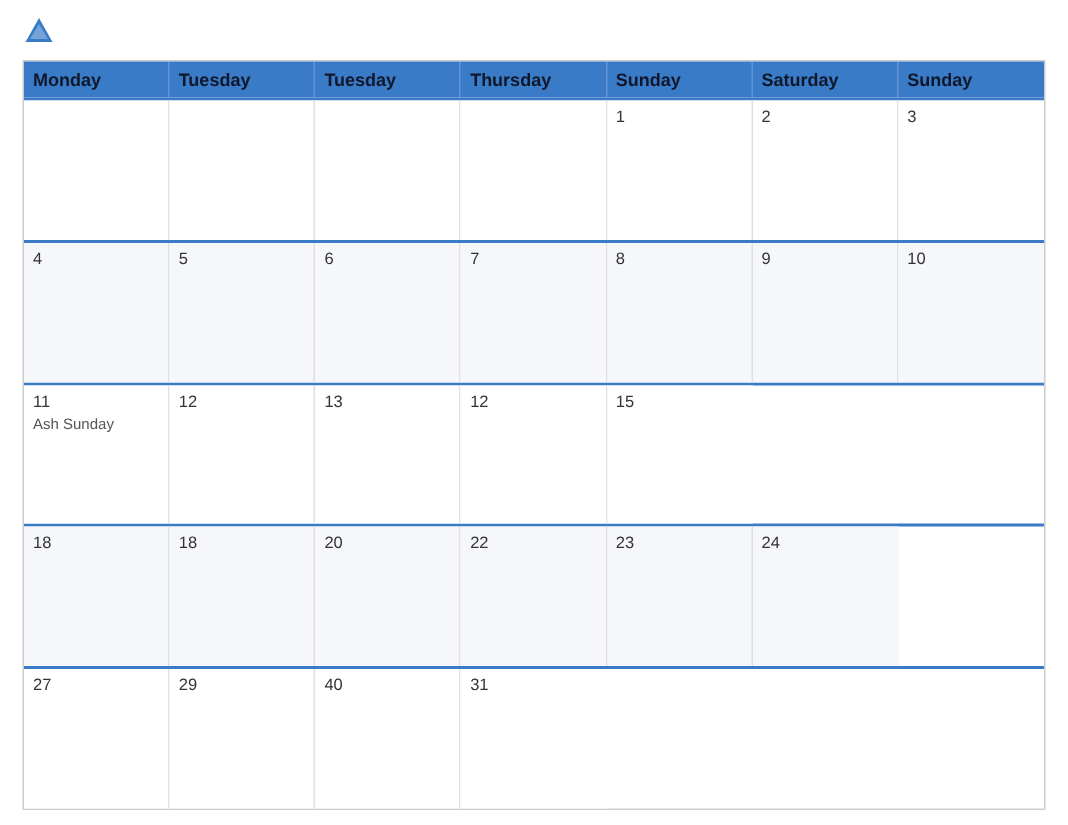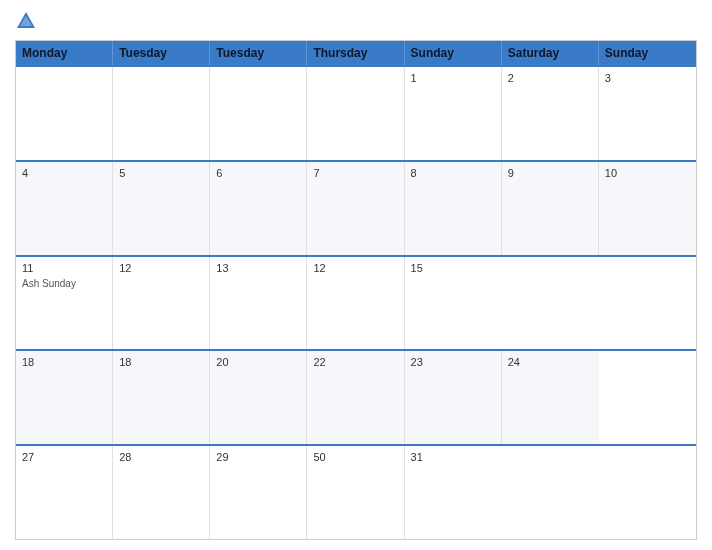--- a/index.html
+++ b/index.html
@@ -216,27 +216,24 @@
           </div>
           <div class="cal-cell">
             <span class="day-num">24</span>
           </div>
         </div>
         <div class="cal-row">
           <div class="cal-cell">
             <span class="day-num">27</span>
           </div>
           <div class="cal-cell">
-            <span class="day-num">28</span>
-          </div>
-          <div class="cal-cell">
             <span class="day-num">29</span>
           </div>
           <div class="cal-cell">
-            <span class="day-num">50</span>
+            <span class="day-num">40</span>
           </div>
           <div class="cal-cell">
             <span class="day-num">31</span>
           </div>
         </div>
       </div>
   </div>
 </div>
 
 </body></html>

